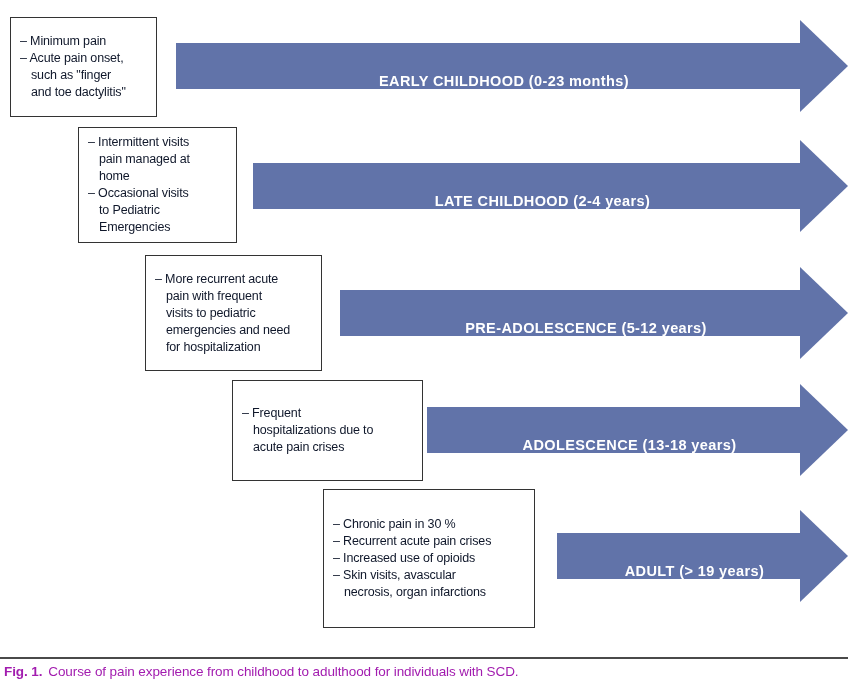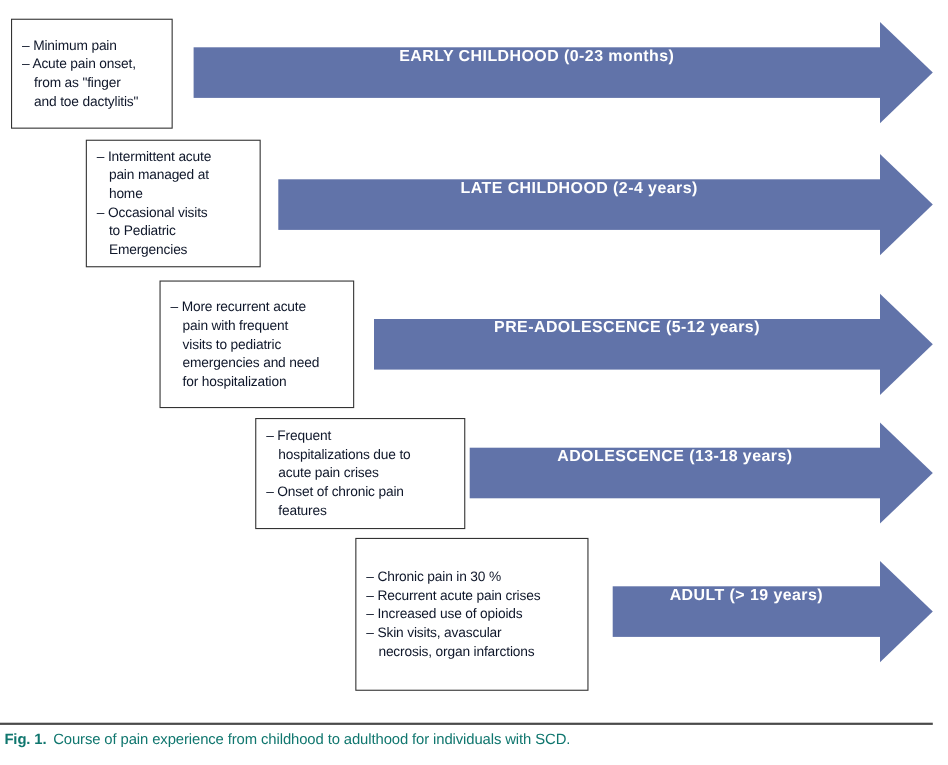--- a/index.html
+++ b/index.html
@@ -40,22 +40,23 @@
   .b5 { left: 323px; top: 489px; width: 212px; height: 139px; }
 
   
   .arrow { position: absolute; height: 46px; }
   .arrow-body {
     position: absolute;
     left: 0; top: 0;
     width: 100%; height: 100%;
     background: var(--arrow-blue, #6173a9);
     display: flex;
-    align-items: flex-start;
+    align-items: flex-end;
     justify-content: center;
+    padding-left: 16px;
   }
   .stage-label {
     color: #ffffff;
     font-weight: bold;
     font-size: 14.5px;
     letter-spacing: 0.4px;
     white-space: nowrap;
   }
   .arrow-head {
     position: absolute;
@@ -78,45 +79,45 @@
   .caption-divider {
     position: absolute;
     left: 0; top: 657px;
     width: 848px; height: 1.5px;
     background: #4a4a4a;
   }
   .caption {
     position: absolute;
     left: 4px; top: 664px;
     font-size: 13.5px;
-    color: #0f766e;
+    color: #a21caf;
     letter-spacing: -0.1px;
   }
   .caption-label { font-weight: bold; margin-right: 6px; }
 </style>
 </head>
 <body>
 
 <div class="canvas">
 
   <div class="note-box b1">
     <div class="note">– Minimum pain</div>
     <div class="note">– Acute pain onset,
-from as "finger
+such as "finger
 and toe dactylitis"</div>
   </div>
   <div class="arrow a1">
     <div class="arrow-body">
       <span class="stage-label">EARLY CHILDHOOD (0-23 months)</span>
     </div>
     <div class="arrow-head"></div>
   </div>
 
   <div class="note-box b2">
-    <div class="note">– Intermittent acute
+    <div class="note">– Intermittent visits
 pain managed at
 home</div>
     <div class="note">– Occasional visits
 to Pediatric
 Emergencies</div>
   </div>
   <div class="arrow a2">
     <div class="arrow-body">
       <span class="stage-label">LATE CHILDHOOD (2-4 years)</span>
     </div>
@@ -134,22 +135,20 @@
     <div class="arrow-body">
       <span class="stage-label">PRE-ADOLESCENCE (5-12 years)</span>
     </div>
     <div class="arrow-head"></div>
   </div>
 
   <div class="note-box b4">
     <div class="note">– Frequent
 hospitalizations due to
 acute pain crises</div>
-    <div class="note">– Onset of chronic pain
-features</div>
   </div>
   <div class="arrow a4">
     <div class="arrow-body">
       <span class="stage-label">ADOLESCENCE (13-18 years)</span>
     </div>
     <div class="arrow-head"></div>
   </div>
 
   <div class="note-box b5">
     <div class="note">– Chronic pain in 30 %</div>

